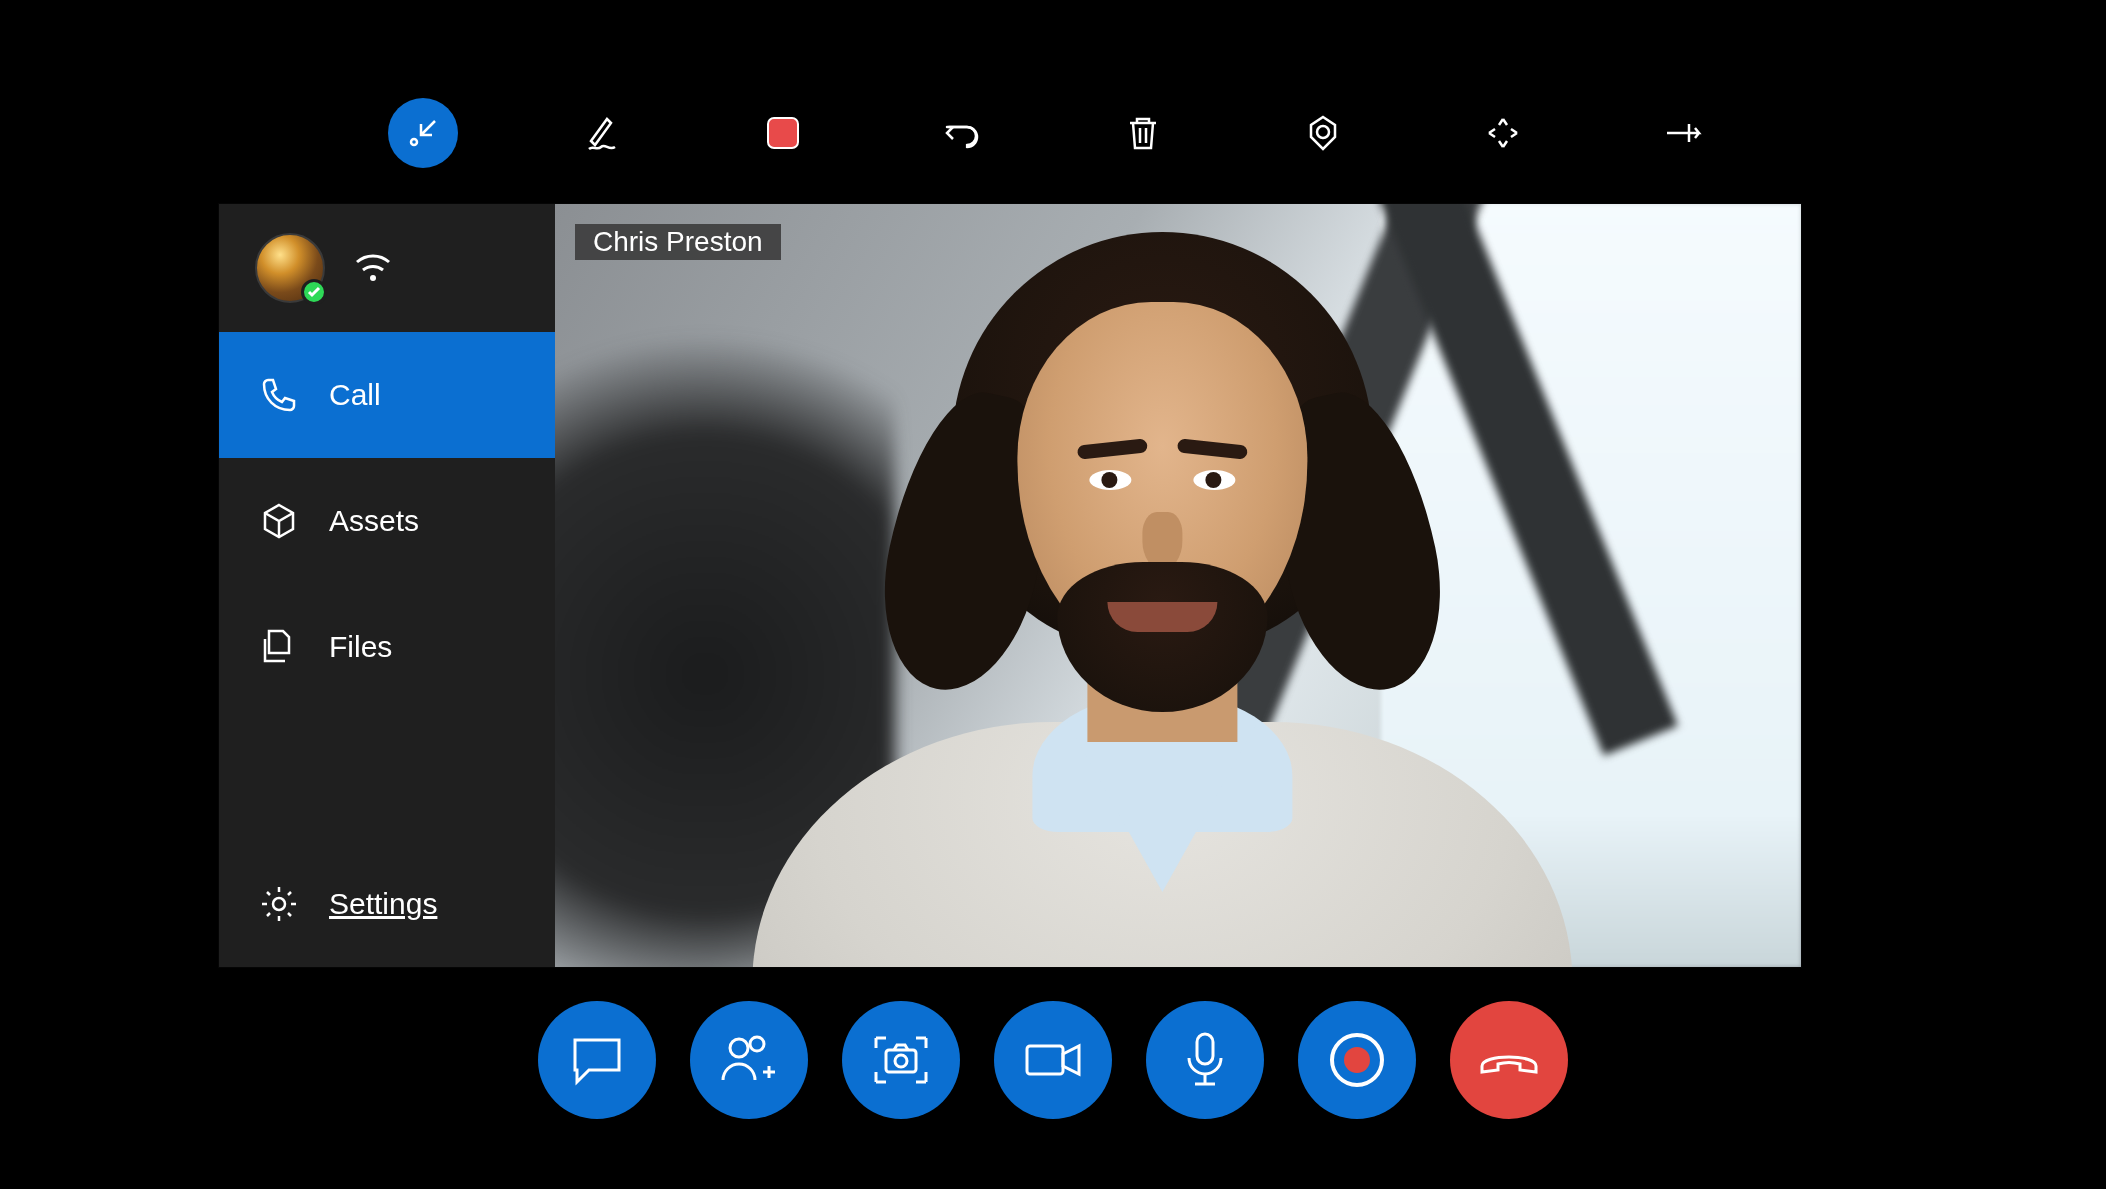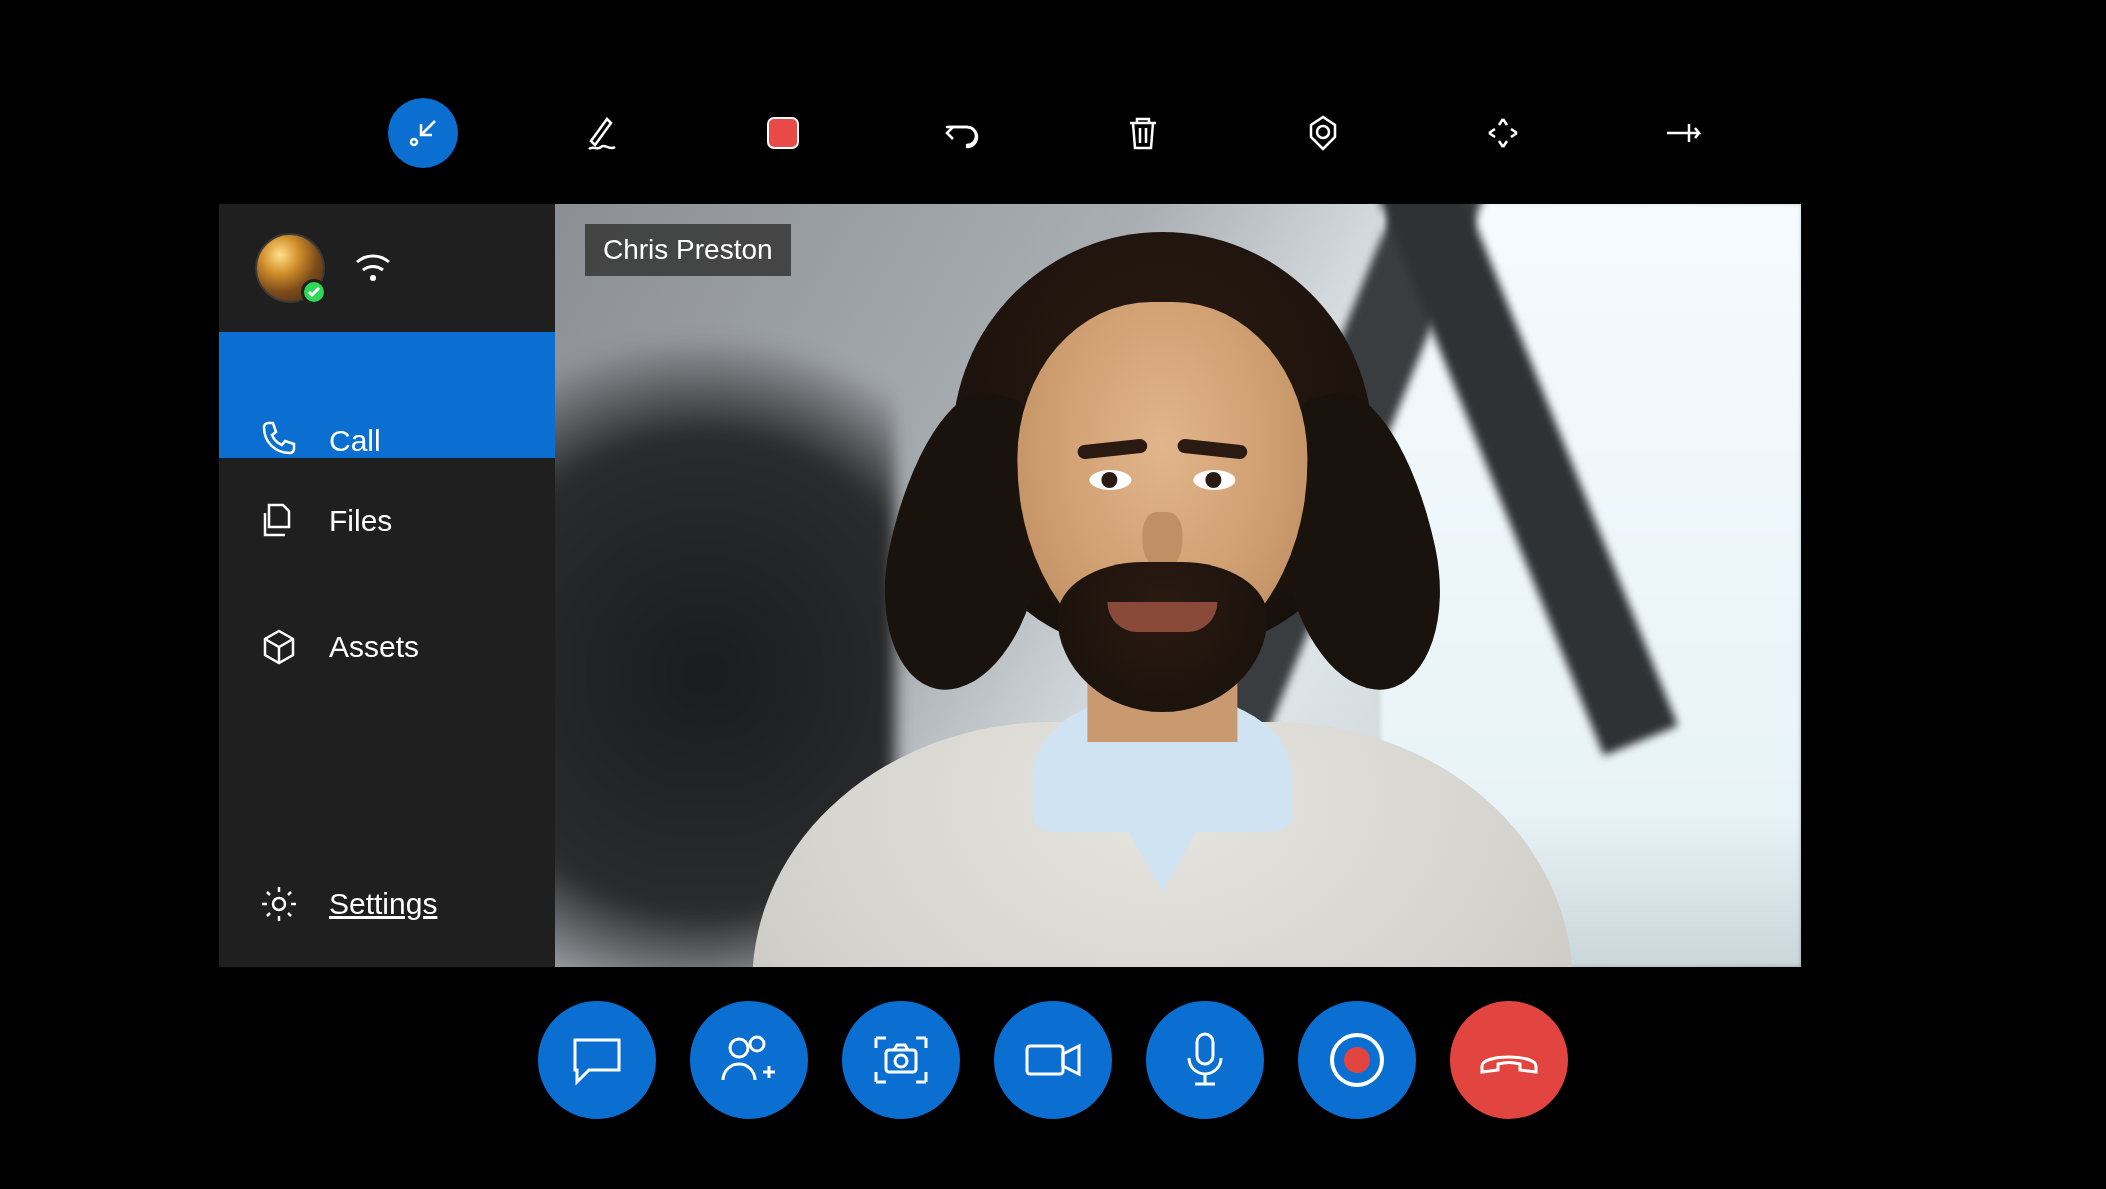--- a/index.html
+++ b/index.html
@@ -18,27 +18,27 @@
   .sidebar{width:336px;background:#1f1f1f;display:flex;flex-direction:column;}
   .profile{height:128px;display:flex;align-items:center;padding-left:36px;gap:28px;}
   .avatar-wrap{position:relative;width:70px;height:70px;}
   .avatar{width:70px;height:70px;border-radius:50%;background:radial-gradient(circle at 35% 30%, #ffe08a 0%, #d18f2a 30%, #7a4a1a 60%, #4a2a10 100%);border:2px solid #3a3a3a;}
   .presence{position:absolute;right:-2px;bottom:-2px;width:26px;height:26px;border-radius:50%;background:#2ed957;border:3px solid #1f1f1f;display:flex;align-items:center;justify-content:center;}
   .presence svg{stroke:#fff;stroke-width:3;fill:none;}
   .wifi svg{stroke:#fff;fill:none;stroke-width:3;}
 
   .nav{display:flex;flex-direction:column;flex:1;}
   .nav-item{height:126px;display:flex;align-items:center;padding-left:40px;gap:30px;font-size:30px;font-weight:400;cursor:default;}
-  .nav-item.active{background:#0b6fd1;align-items:flex-end;}
+  .nav-item.active{background:#0b6fd1;}
   .nav-item svg{stroke:#fff;fill:none;stroke-width:2.5;}
   .nav-spacer{flex:1;}
   .nav-bottom{height:126px;text-decoration:underline;}
 
   .video{flex:1;position:relative;overflow:hidden;background:linear-gradient(120deg,#8b8f93 0%,#a8aeb2 35%,#e4ebef 55%,#cfd8db 70%,#9199a0 100%);}
-  .name-tag{position:absolute;left:30px;top:20px;background:rgba(60,60,60,0.9);padding:10px 18px;font-size:28px;}
+  .name-tag{position:absolute;left:20px;top:20px;background:rgba(60,60,60,0.9);padding:2px 18px;font-size:28px;}
 
   
   .bg-dark1{position:absolute;left:-40px;top:120px;width:380px;height:700px;background:radial-gradient(circle,#1b1c1d 0%,#2a2b2c 60%,transparent 85%);filter:blur(8px);}
   .bg-beams{position:absolute;right:0;top:0;width:560px;height:100%;}
   .bg-beams::before{content:"";position:absolute;left:60px;top:-60px;width:80px;height:600px;background:#3a3d3f;transform:rotate(22deg);filter:blur(4px);}
   .bg-beams::after{content:"";position:absolute;left:240px;top:-80px;width:80px;height:640px;background:#2f3234;transform:rotate(-22deg);filter:blur(4px);}
   .bg-window{position:absolute;right:0;top:0;width:420px;height:100%;background:linear-gradient(180deg,#f5fbfe 0%,#e8f3f8 80%,#c9d6da 100%);filter:blur(2px);}
 
   
   .person{position:absolute;left:50%;top:8px;transform:translateX(-52%);width:780px;height:770px;}
@@ -146,31 +146,31 @@
 
       <div class="nav">
         <div class="nav-item active">
           <svg width="40" height="40" viewBox="0 0 40 40">
             <path d="M9 5 C7 5 5 7 5 9 C5 24 16 35 31 35 C33 35 35 33 35 31 L35 26 L26 23 L23 27 C18 25 15 22 13 17 L17 14 L14 5 Z"></path>
           </svg>
           <span>Call</span>
         </div>
         <div class="nav-item">
           <svg width="40" height="40" viewBox="0 0 40 40">
+            <path d="M20 4 L34 12 V28 L20 36 L6 28 V12 Z"></path>
+            <path d="M6 12 L20 20 L34 12 M20 20 V36"></path>
+          </svg>
+          <span>Assets</span>
+        </div>
+        <div class="nav-item">
+          <svg width="40" height="40" viewBox="0 0 40 40">
             <path d="M10 4 H24 L30 10 V26 H10 Z"></path>
             <path d="M6 12 V34 H26"></path>
           </svg>
           <span>Files</span>
-        </div>
-        <div class="nav-item">
-          <svg width="40" height="40" viewBox="0 0 40 40">
-            <path d="M20 4 L34 12 V28 L20 36 L6 28 V12 Z"></path>
-            <path d="M6 12 L20 20 L34 12 M20 20 V36"></path>
-          </svg>
-          <span>Assets</span>
         </div>
         <div class="nav-spacer"></div>
         <div class="nav-item nav-bottom">
           <svg width="40" height="40" viewBox="0 0 40 40">
             <circle cx="20" cy="20" r="6"></circle>
             <path d="M20 3 V8 M20 32 V37 M3 20 H8 M32 20 H37 M8 8 L11 11 M29 29 L32 32 M32 8 L29 11 M11 29 L8 32"></path>
           </svg>
           <span>Settings</span>
         </div>
       </div>

